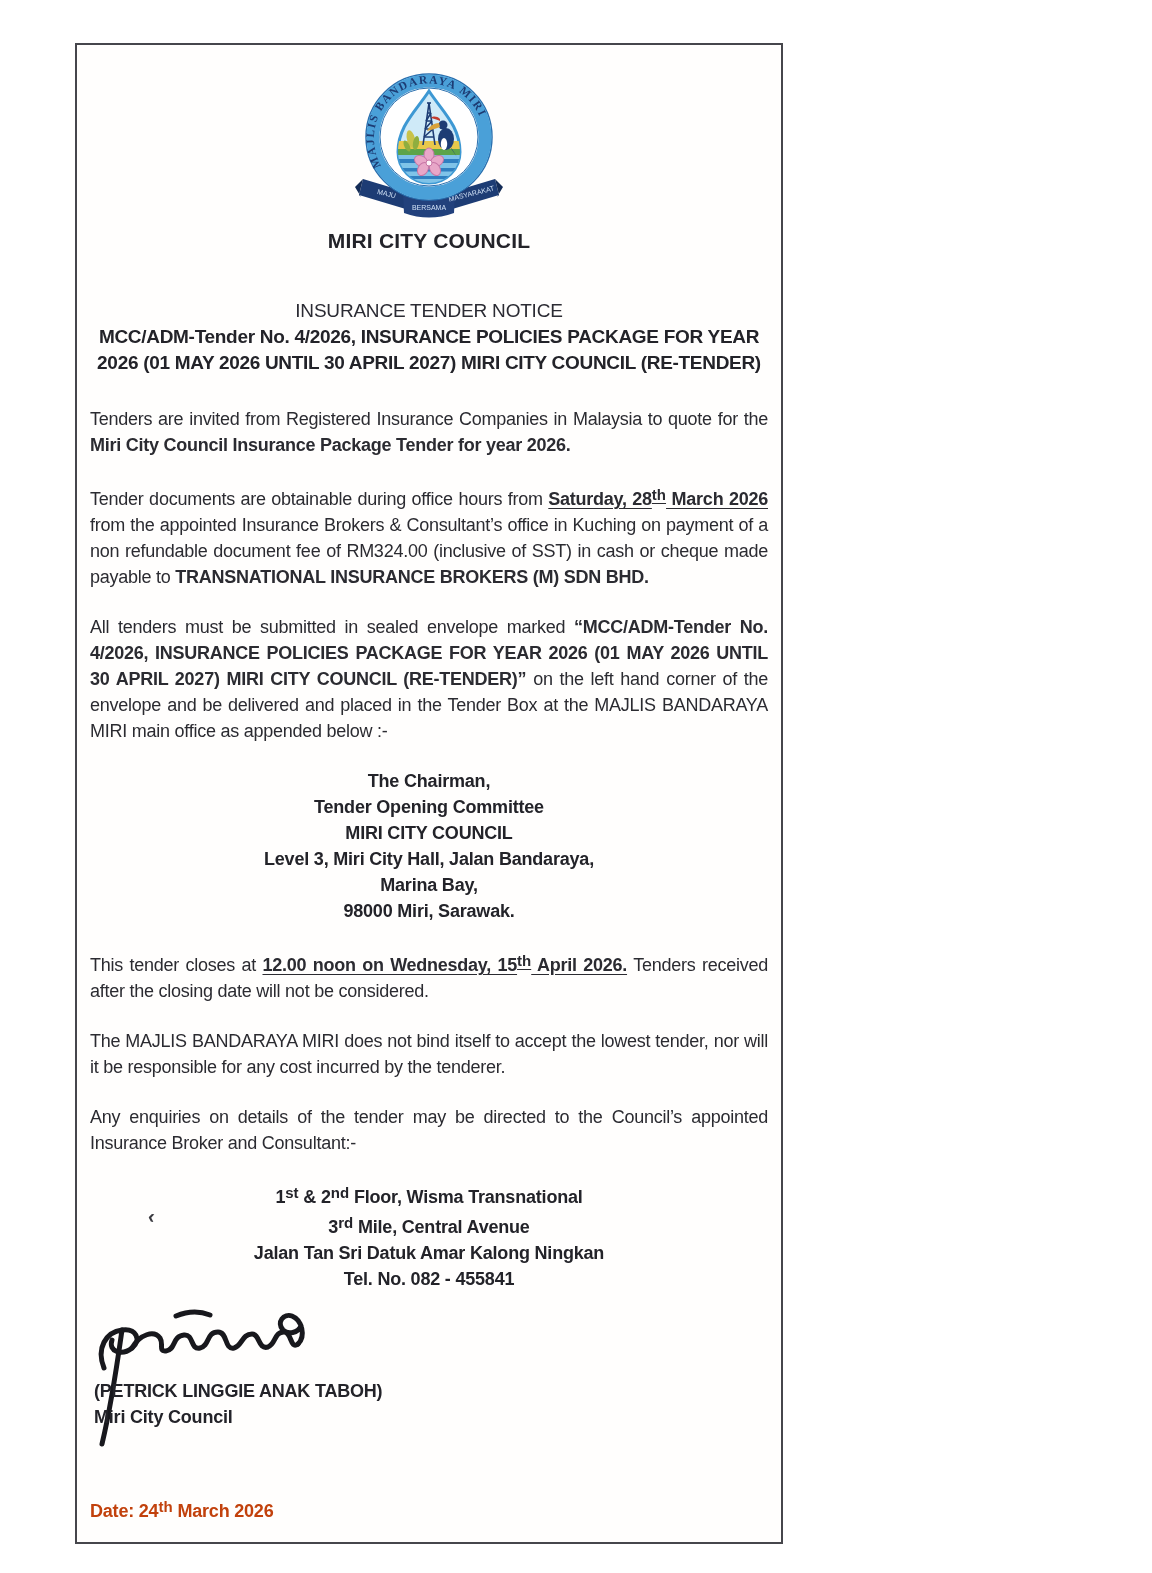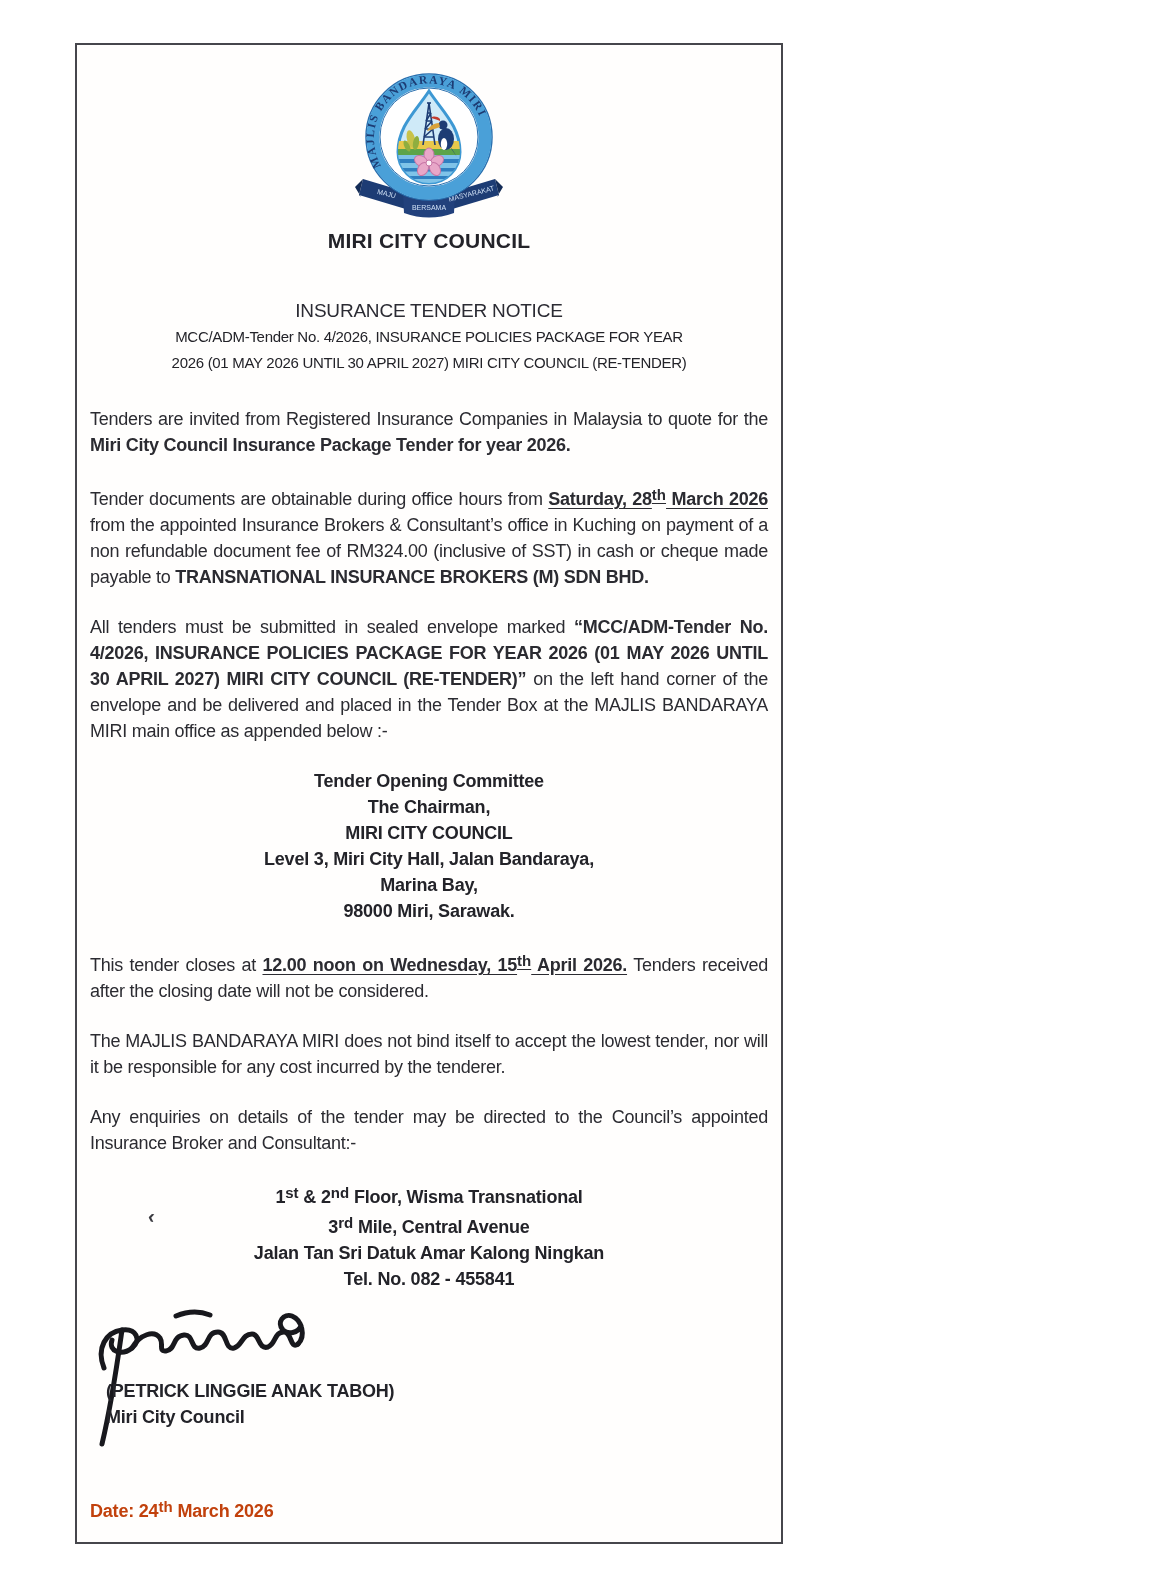--- a/index.html
+++ b/index.html
@@ -32,22 +32,22 @@
   .notice-title {
     text-align: center;
     font-size: 19px;
     margin-top: 45px;
     line-height: 26px;
     letter-spacing: -0.2px;
     color: #2b2b33;
   }
   .tender-title {
     text-align: center;
-    font-weight: normal;
-    font-size: 15px;
+    font-weight: bold;
+    font-size: 19px;
     line-height: 26px;
     letter-spacing: -0.3px;
     color: #232329;
   }
   .para {
     font-size: 18px;
     line-height: 26px;
     letter-spacing: -0.25px;
     text-align: justify;
     margin: 24px 0 0 0;
@@ -70,21 +70,21 @@
     margin-top: 18px;
     height: 158px;
   }
   .sig-svg {
     position: absolute;
     left: -6px; top: -4px;
     pointer-events: none;
   }
   .sig-text {
     position: absolute;
-    left: 16px; top: 68px;
+    left: 4px; top: 68px;
     font-weight: bold;
     font-size: 18px;
     line-height: 26px;
     letter-spacing: -0.2px;
     color: #232329;
   }
   .date-line {
     font-weight: bold;
     font-size: 18px;
     letter-spacing: -0.2px;
@@ -179,22 +179,22 @@
   <div class="org-name">MIRI CITY COUNCIL</div>
   <div class="notice-title">INSURANCE TENDER NOTICE</div>
   <div class="tender-title">MCC/ADM-Tender No. 4/2026, INSURANCE POLICIES PACKAGE FOR YEAR</div>
   <div class="tender-title">2026 (01 MAY 2026 UNTIL 30 APRIL 2027) MIRI CITY COUNCIL (RE-TENDER)</div>
 
   <p class="para" style="margin-top:30px"><span>Tenders are invited from Registered Insurance Companies in Malaysia to quote for the </span><span class="b">Miri City Council Insurance Package Tender for year 2026.</span></p>
   <p class="para"><span>Tender documents are obtainable during office hours from </span><span class="b u">Saturday, 28</span><span class="b u sup">th</span><span class="b u"> March 2026</span><span> from the appointed Insurance Brokers &amp; Consultant’s office in Kuching on payment of a non refundable document fee of RM324.00 (inclusive of SST) in cash or cheque made payable to </span><span class="b">TRANSNATIONAL INSURANCE BROKERS (M) SDN BHD.</span></p>
   <p class="para"><span>All tenders must be submitted in sealed envelope marked </span><span class="b">“MCC/ADM-Tender No. 4/2026, INSURANCE POLICIES PACKAGE FOR YEAR 2026 (01 MAY 2026 UNTIL 30 APRIL 2027) MIRI CITY COUNCIL (RE-TENDER)”</span><span> on the left hand corner of the envelope and be delivered and placed in the Tender Box at the MAJLIS BANDARAYA MIRI main office as appended below :-</span></p>
 
   <div class="center-block">
+    <div>The Chairman,</div>
     <div>Tender Opening Committee</div>
-    <div>The Chairman,</div>
     <div>MIRI CITY COUNCIL</div>
     <div>Level 3, Miri City Hall, Jalan Bandaraya,</div>
     <div>Marina Bay,</div>
     <div>98000 Miri, Sarawak.</div>
   </div>
 
   <p class="para"><span>This tender closes at </span><span class="b u">12.00 noon on Wednesday, 15</span><span class="b u sup">th</span><span class="b u"> April 2026.</span><span> Tenders received after the closing date will not be considered.</span></p>
   <p class="para"><span>The MAJLIS BANDARAYA MIRI does not bind itself to accept the lowest tender, nor will it be responsible for any cost incurred by the tenderer.</span></p>
   <p class="para"><span>Any enquiries on details of the tender may be directed to the Council’s appointed Insurance Broker and Consultant:-</span></p>
 

